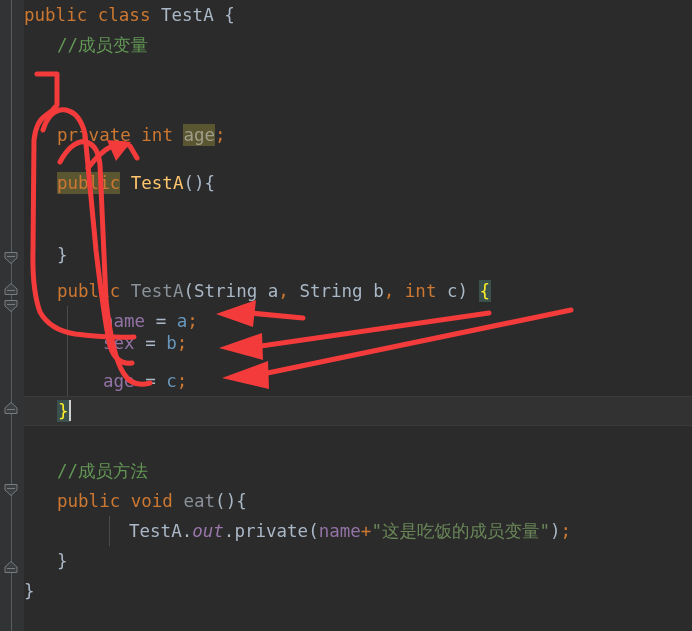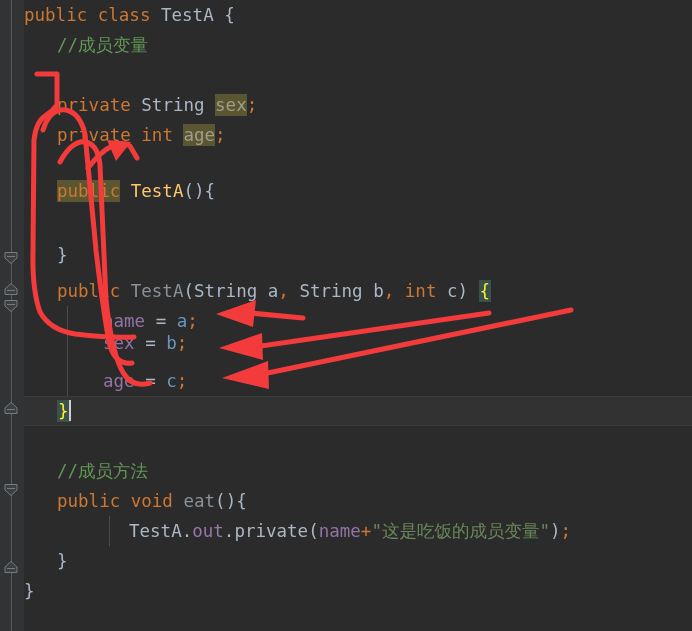--- a/index.html
+++ b/index.html
@@ -64,21 +64,21 @@
     border-top: 1px solid #3a3a3a;
     border-bottom: 1px solid #3a3a3a;
   }
 
   
   .kw      { color: #cc7832; }
   .type    { color: #a9b7c6; }
   .field   { color: #9373a5; }
   .str     { color: #6a8759; }
   .cmt     { color: #629755; }
-  .stat    { color: #9876aa; }
+  .stat    { color: #9876aa; font-style: italic; }
   .semi    { color: #cc7832; }
   .plain   { color: #a9b7c6; }
   .brace   { color: #a9b7c6; }
 
   
   .occ {
     background: #5b5632;
     color: #9e9e8a;
     padding: 1px 0;
   }
@@ -177,30 +177,29 @@
 
     
     <div class="line" style="top:30px; padding-left:33px"><span class="cmt">//成员变量</span></div>
 
     
     <div class="line" style="top:0px"><span class="kw">public</span> <span class="kw">class</span> <span class="type">TestA</span> <span class="brace">{</span></div>
 
     
 
     
-    <div class="line" style="top:90px; padding-left:33px"><span class="kw">private</span> <span class="type">String</span> <span class="occ">sex</span><span class="semi">;</span></div>
 
     
     <div class="line" style="top:120px; padding-left:33px"><span class="kw">private</span> <span class="kw">int</span> <span class="occ">age</span><span class="semi">;</span></div>
 
     
     <div class="line" style="top:150px"></div>
 
     
-    <div class="line" style="top:176px; padding-left:33px"><span class="occ-kw">public</span> <span style="color:#ffc66d">TestA</span><span class="plain">(</span><span class="plain">)</span><span class="brace">{</span></div>
+    <div class="line" style="top:168px; padding-left:33px"><span class="occ-kw">public</span> <span style="color:#ffc66d">TestA</span><span class="plain">(</span><span class="plain">)</span><span class="brace">{</span></div>
 
     
     <div class="line" style="top:210px"></div>
 
     
     <div class="line" style="top:240px; padding-left:33px"><span class="brace">}</span></div>
 
     
     <div class="line" style="top:276px; padding-left:33px"><span class="kw">public</span> <span style="color:#8a9199">TestA</span><span class="plain">(</span><span class="type">String</span> <span class="plain">a</span><span class="semi">,</span> <span class="type">String</span> <span class="plain">b</span><span class="semi">,</span> <span class="kw">int</span> <span class="plain">c</span><span class="plain">)</span> <span class="bmatch">{</span></div>
 

